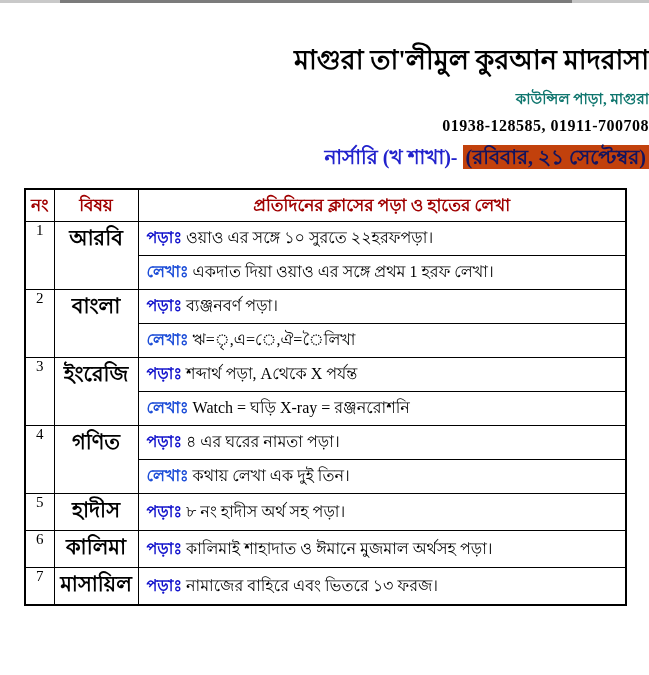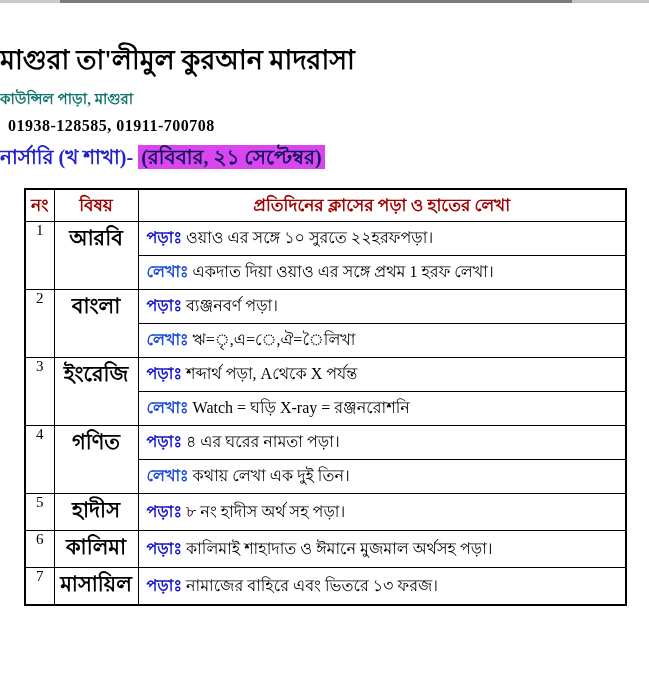--- a/index.html
+++ b/index.html
@@ -20,21 +20,21 @@
     position: absolute;
     top: 0; left: 0;
     width: 649px; height: 3px;
     display: flex;
   }
   .top-bar .seg1 { width: 60px;  background: #c9c9c9; }
   .top-bar .seg2 { width: 512px; background: #7b7b7b; }
   .top-bar .seg3 { width: 77px;  background: #c6c6c6; }
 
   .header {
-    text-align: left;
+    text-align: right;
     padding-top: 44px;
   }
   .title {
     font-size: 27px;
     font-weight: bold;
     color: #000000;
     line-height: 1.25;
   }
   .address {
     font-size: 15px;
@@ -51,21 +51,21 @@
     padding-left: 8px;
   }
   .class-line {
     font-size: 20px;
     font-weight: bold;
     margin-top: 7px;
   }
   .class-label { color: #2222cc; }
   .date-highlight {
     color: #14145e;
-    background: #d946ef;
+    background: #c2410c;
     padding: 1px 3px;
   }
 
   table.homework {
     border-collapse: collapse;
     margin: 13px 0 0 24px;
     width: 601px;
     table-layout: fixed;
   }
   table.homework th, table.homework td {

